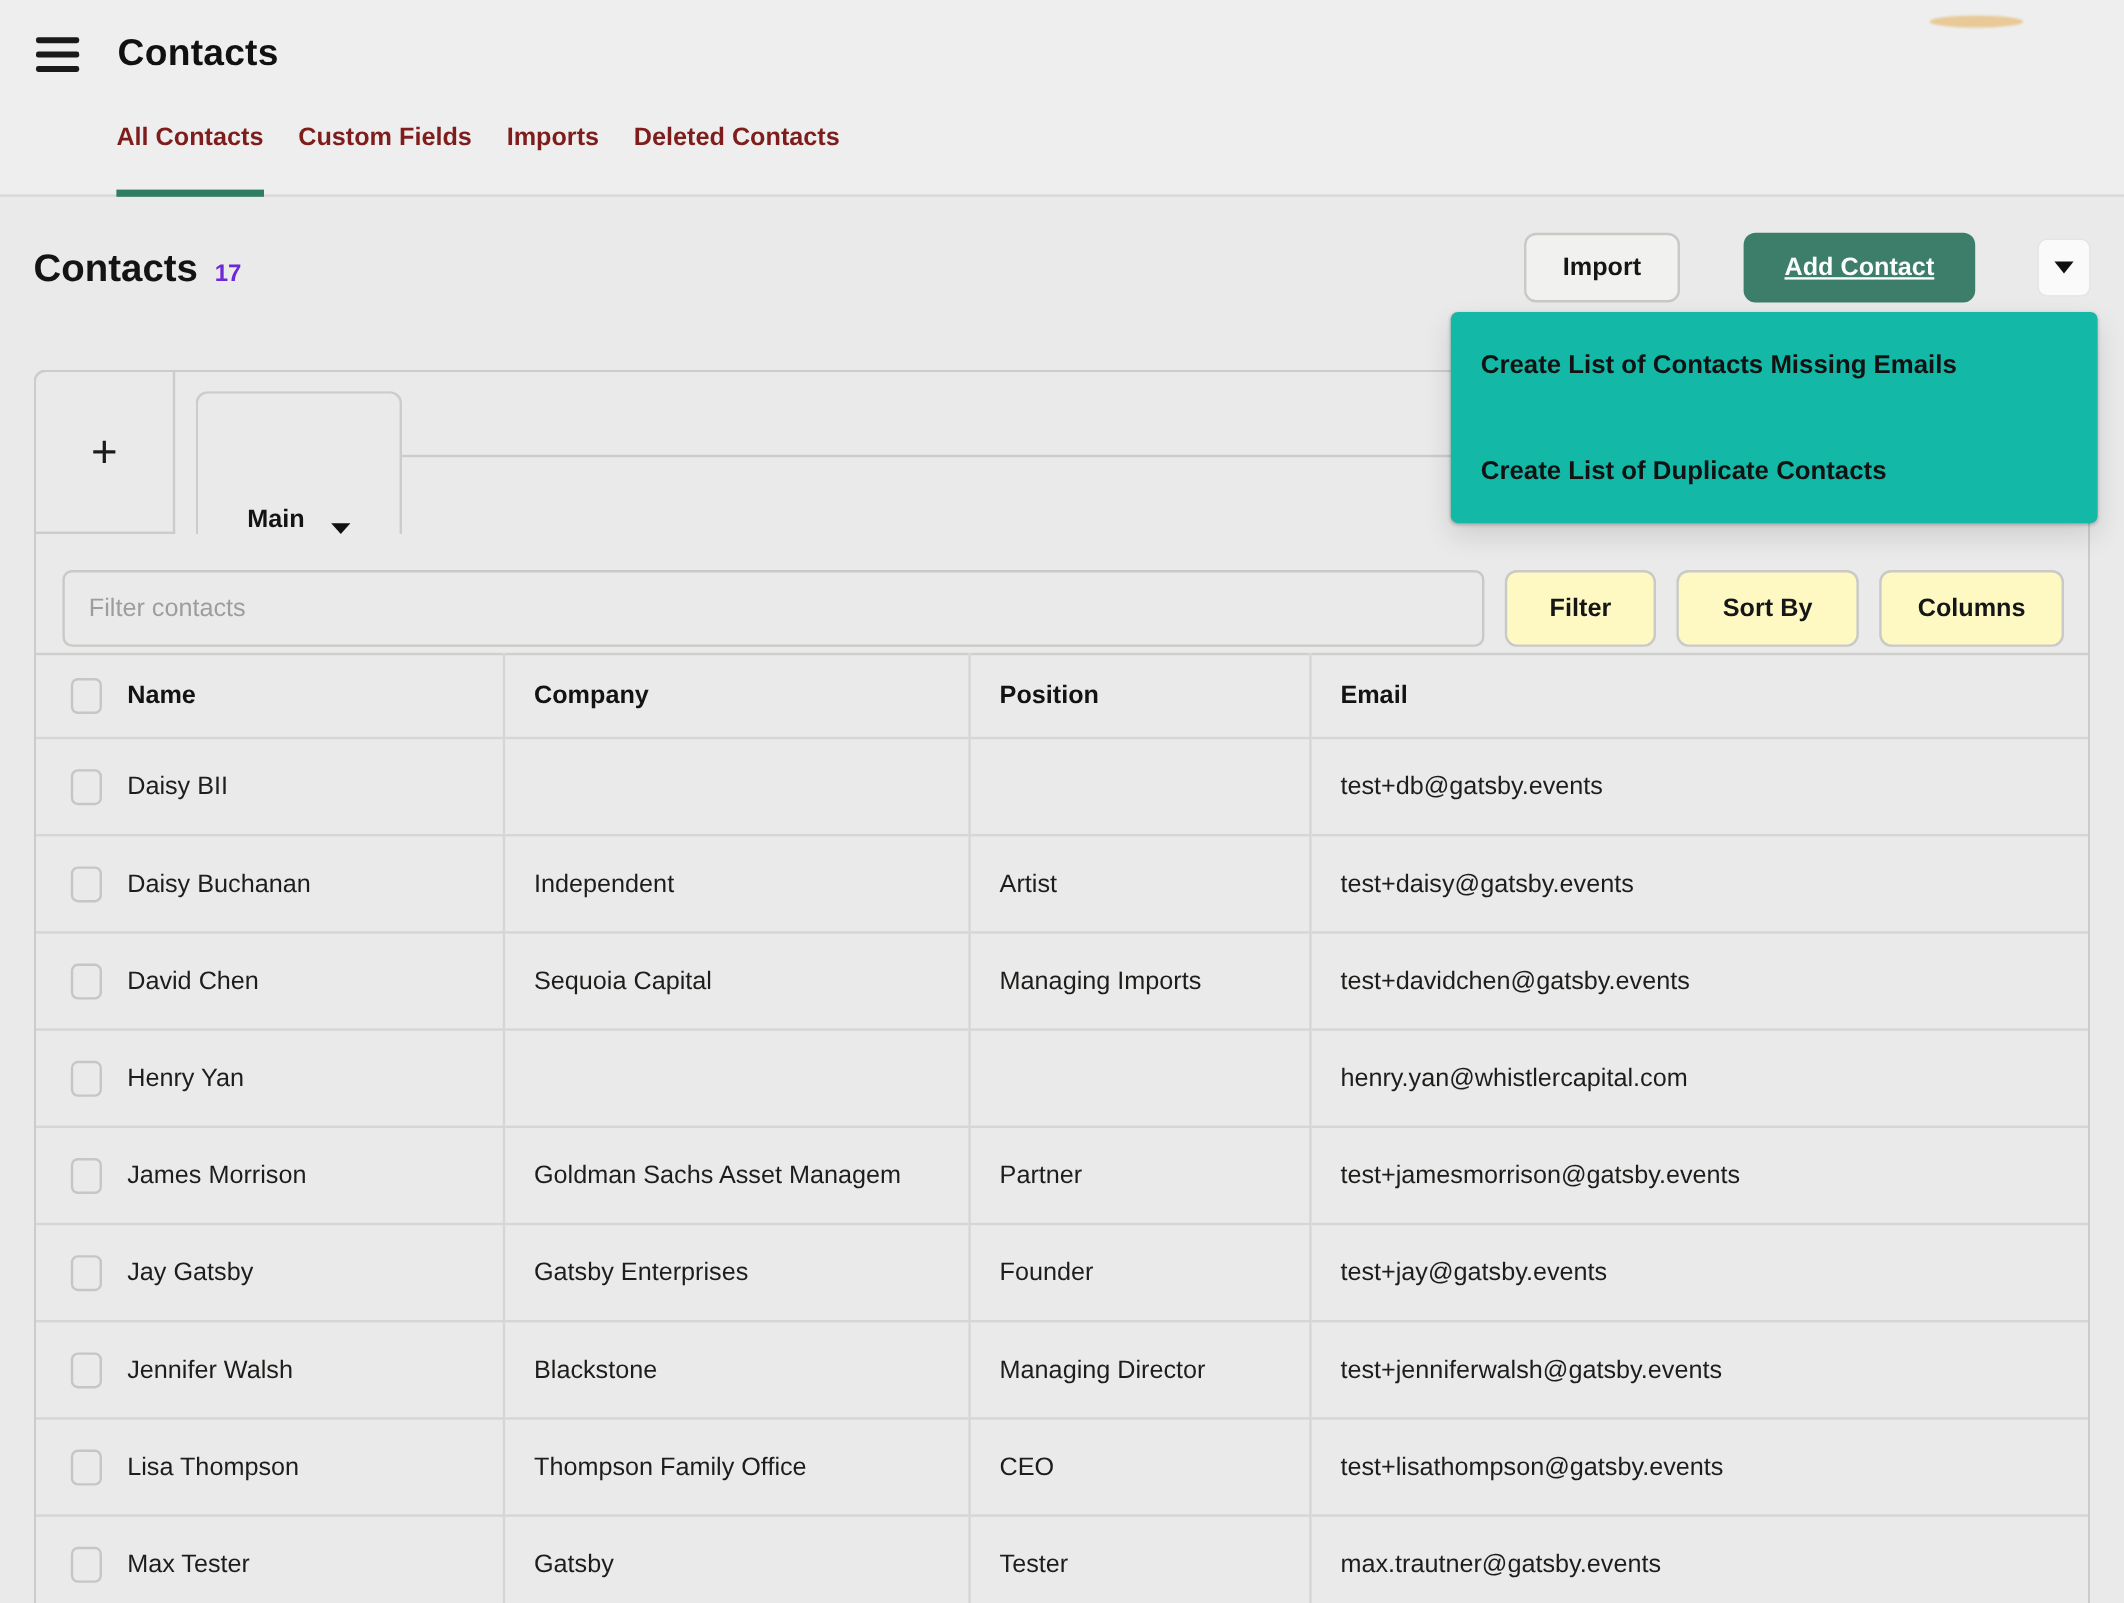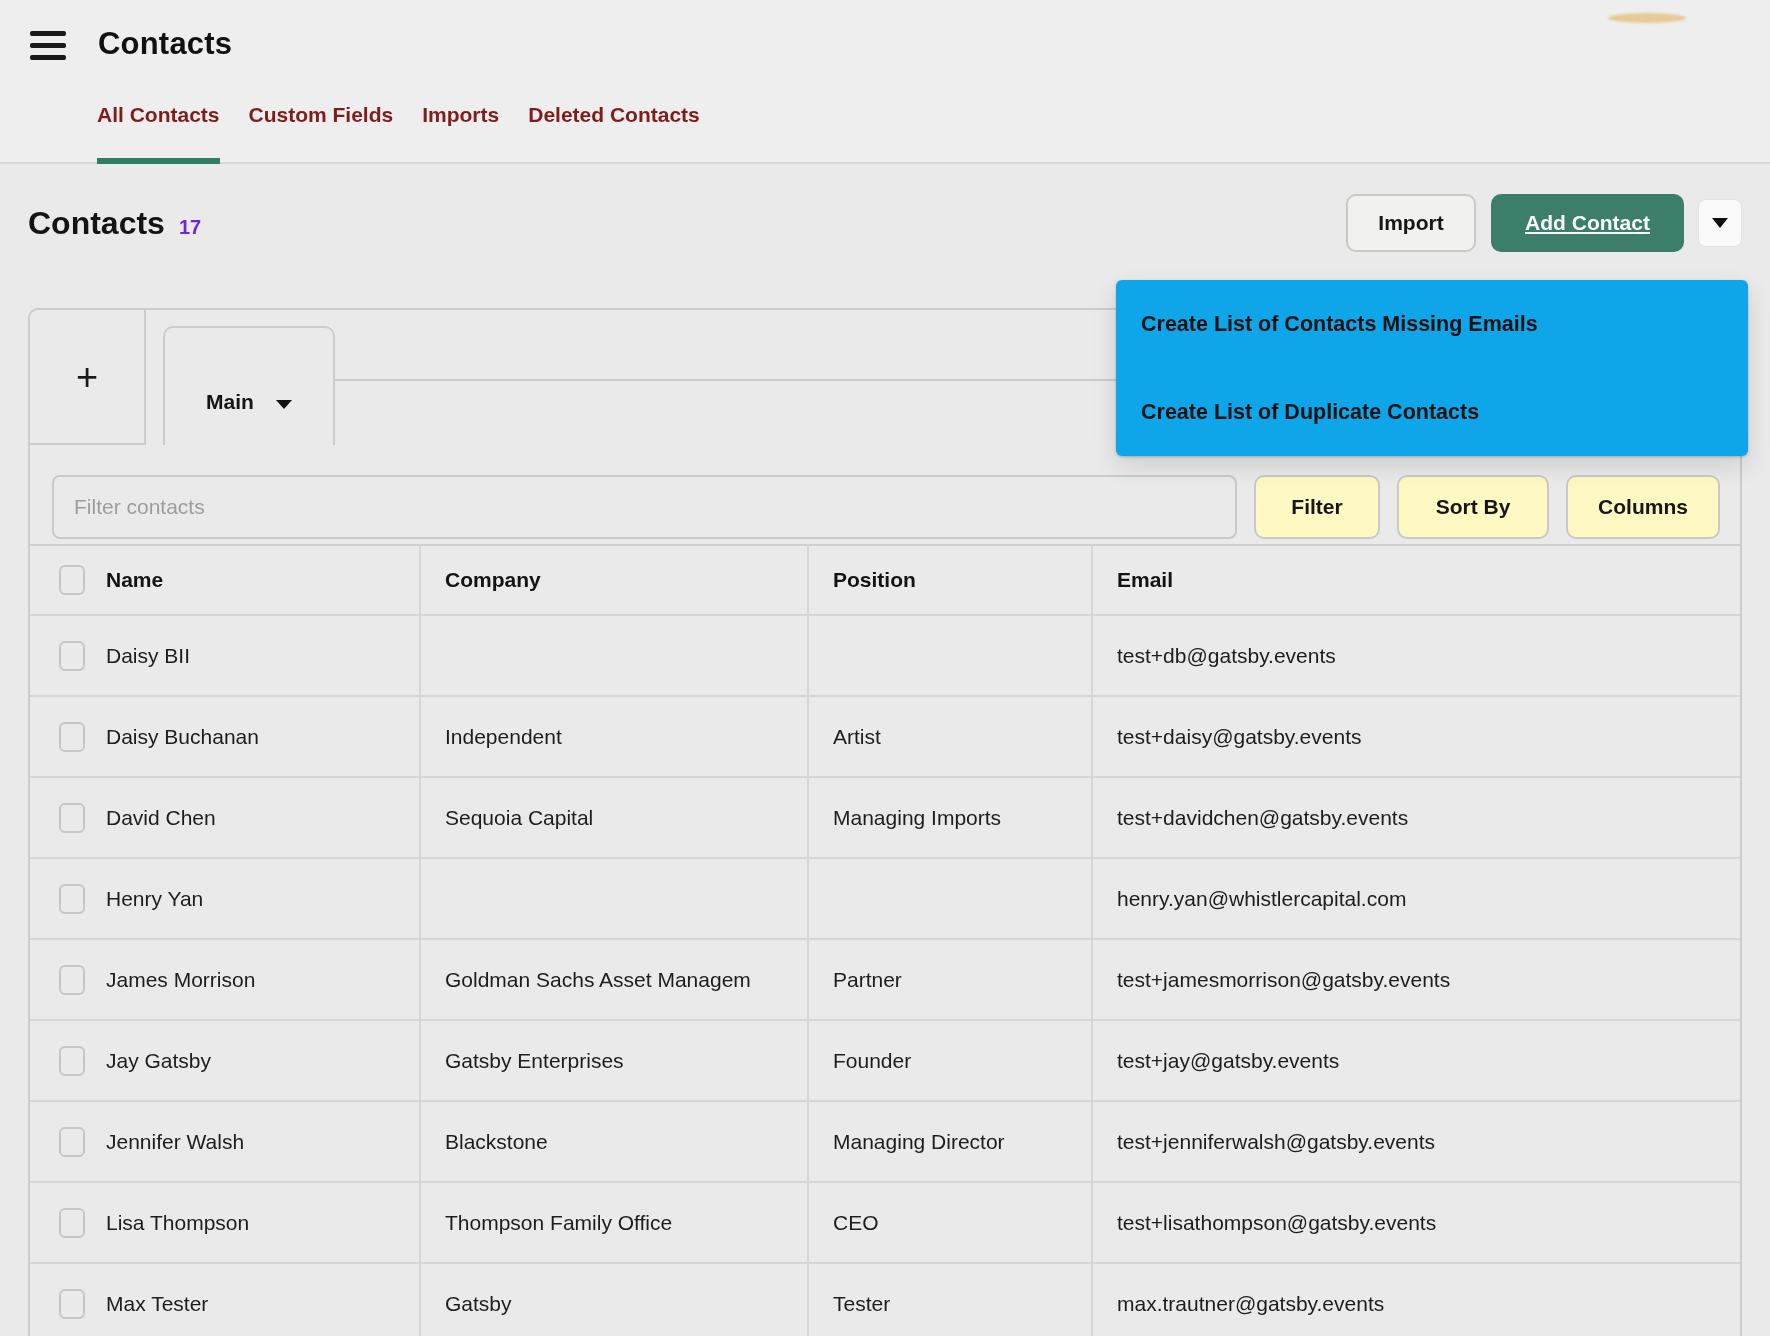--- a/index.html
+++ b/index.html
@@ -25,51 +25,51 @@
   .header-tab.active::after { content:""; position:absolute; left:0; right:0; bottom:0; height:6px; background:#2f7e63; }
 
   .orange-arc { position:absolute; left:1608px; top:13px; width:78px; height:10px;
     border-radius:50%; background:#e8c68e; filter:blur(1px); opacity:.9; }
 
   
   .heading-row { margin:30px 28px 0 28px; height:58px; display:flex; align-items:center; position:relative; }
   .heading-left { display:flex; align-items:baseline; }
   .page-title { font-size:32px; font-weight:bold; color:#141414; }
   .page-count { font-size:20px; font-weight:bold; color:#6d28d9; margin-left:14px; }
-  .heading-buttons { margin-left:auto; display:flex; align-items:center; }
+  .heading-buttons { margin-left:auto; display:flex; align-items:center;gap:38px; }
   .btn { display:flex; align-items:center; justify-content:center; font-weight:bold; font-size:21px; cursor:pointer; }
   .btn-import { width:130px; height:58px; background:#f1f1f0; border:2px solid #c9c9c8; border-radius:10px; color:#161616; }
   .btn-add { width:193px; height:58px; background:#3c7e69; border:none; border-radius:10px; color:#fbfdfc; margin-left:15px;text-decoration:underline; }
   .btn-caret { width:44px; height:48px; background:#fafafa; border:1px solid #e4e4e3; border-radius:8px; margin-left:14px; }
   .caret-down { width:0; height:0; border-left:8px solid transparent; border-right:8px solid transparent; border-top:10px solid #101010; }
 
   
   .dropdown-menu {
-    position:absolute; top:280px; right:22px; width:632px; background:#0ea5e9;
+    position:absolute; top:260px; right:22px; width:539px; background:#14b8a6;
     border-radius:6px; box-shadow:0 1px 3px rgba(0,0,0,.22), 0 10px 24px rgba(0,0,0,.12);
     z-index:20; overflow:hidden;
   }
   .dropdown-item { height:88px; display:flex; align-items:center; padding-left:25px;
     font-size:21.5px; font-weight:bold; color:#121212; cursor:pointer; white-space:nowrap; }
 
   
   .panel {
     margin:56px 28px 0 28px;
     border:2px solid #cccccb; border-bottom:none;
     border-radius:10px 10px 0 0;
     position:relative;
   }
   .tabzone { position:relative; height:135px; }
   .plus-cell { position:absolute; left:0; top:0; width:116px; height:135px;
     border-right:2px solid #cccccb; border-bottom:2px solid #cccccb;
     display:flex; align-items:center; justify-content:center; cursor:pointer; }
   .plus-glyph { font-size:38px; font-weight:400; color:#1b1b1b; line-height:1; }
   .main-tab { position:absolute; left:133px; top:16px; width:172px; height:119px;
     border:2px solid #cccccb; border-bottom:none; border-radius:10px 10px 0 0;
-    background:#e9eae9; display:flex; justify-content:center; align-items:center;
+    background:#e9eae9; display:flex; justify-content:center; align-items:flex-end;
     padding-top:30px; cursor:pointer; }
   .main-tab-label { font-size:21px; font-weight:bold; color:#141414; }
   .main-tab .caret-sm { width:0; height:0; border-left:8px solid transparent; border-right:8px solid transparent;
     border-top:9px solid #101010; margin-left:22px; margin-top:6px; }
   .strip-line { position:absolute; left:305px; right:0; top:69px; height:2px; background:#cccccb; }
 
   .filter-row { display:flex; align-items:center; padding:30px 20px 0 22px; }
   .filter-input { flex:1; height:64px; background:transparent; border:2px solid #c9c9c8; border-radius:8px;
     font-family:inherit; font-size:21px; color:#222; padding:0 20px; outline:none; }
   .filter-input::placeholder { color:#9d9d9c; }

